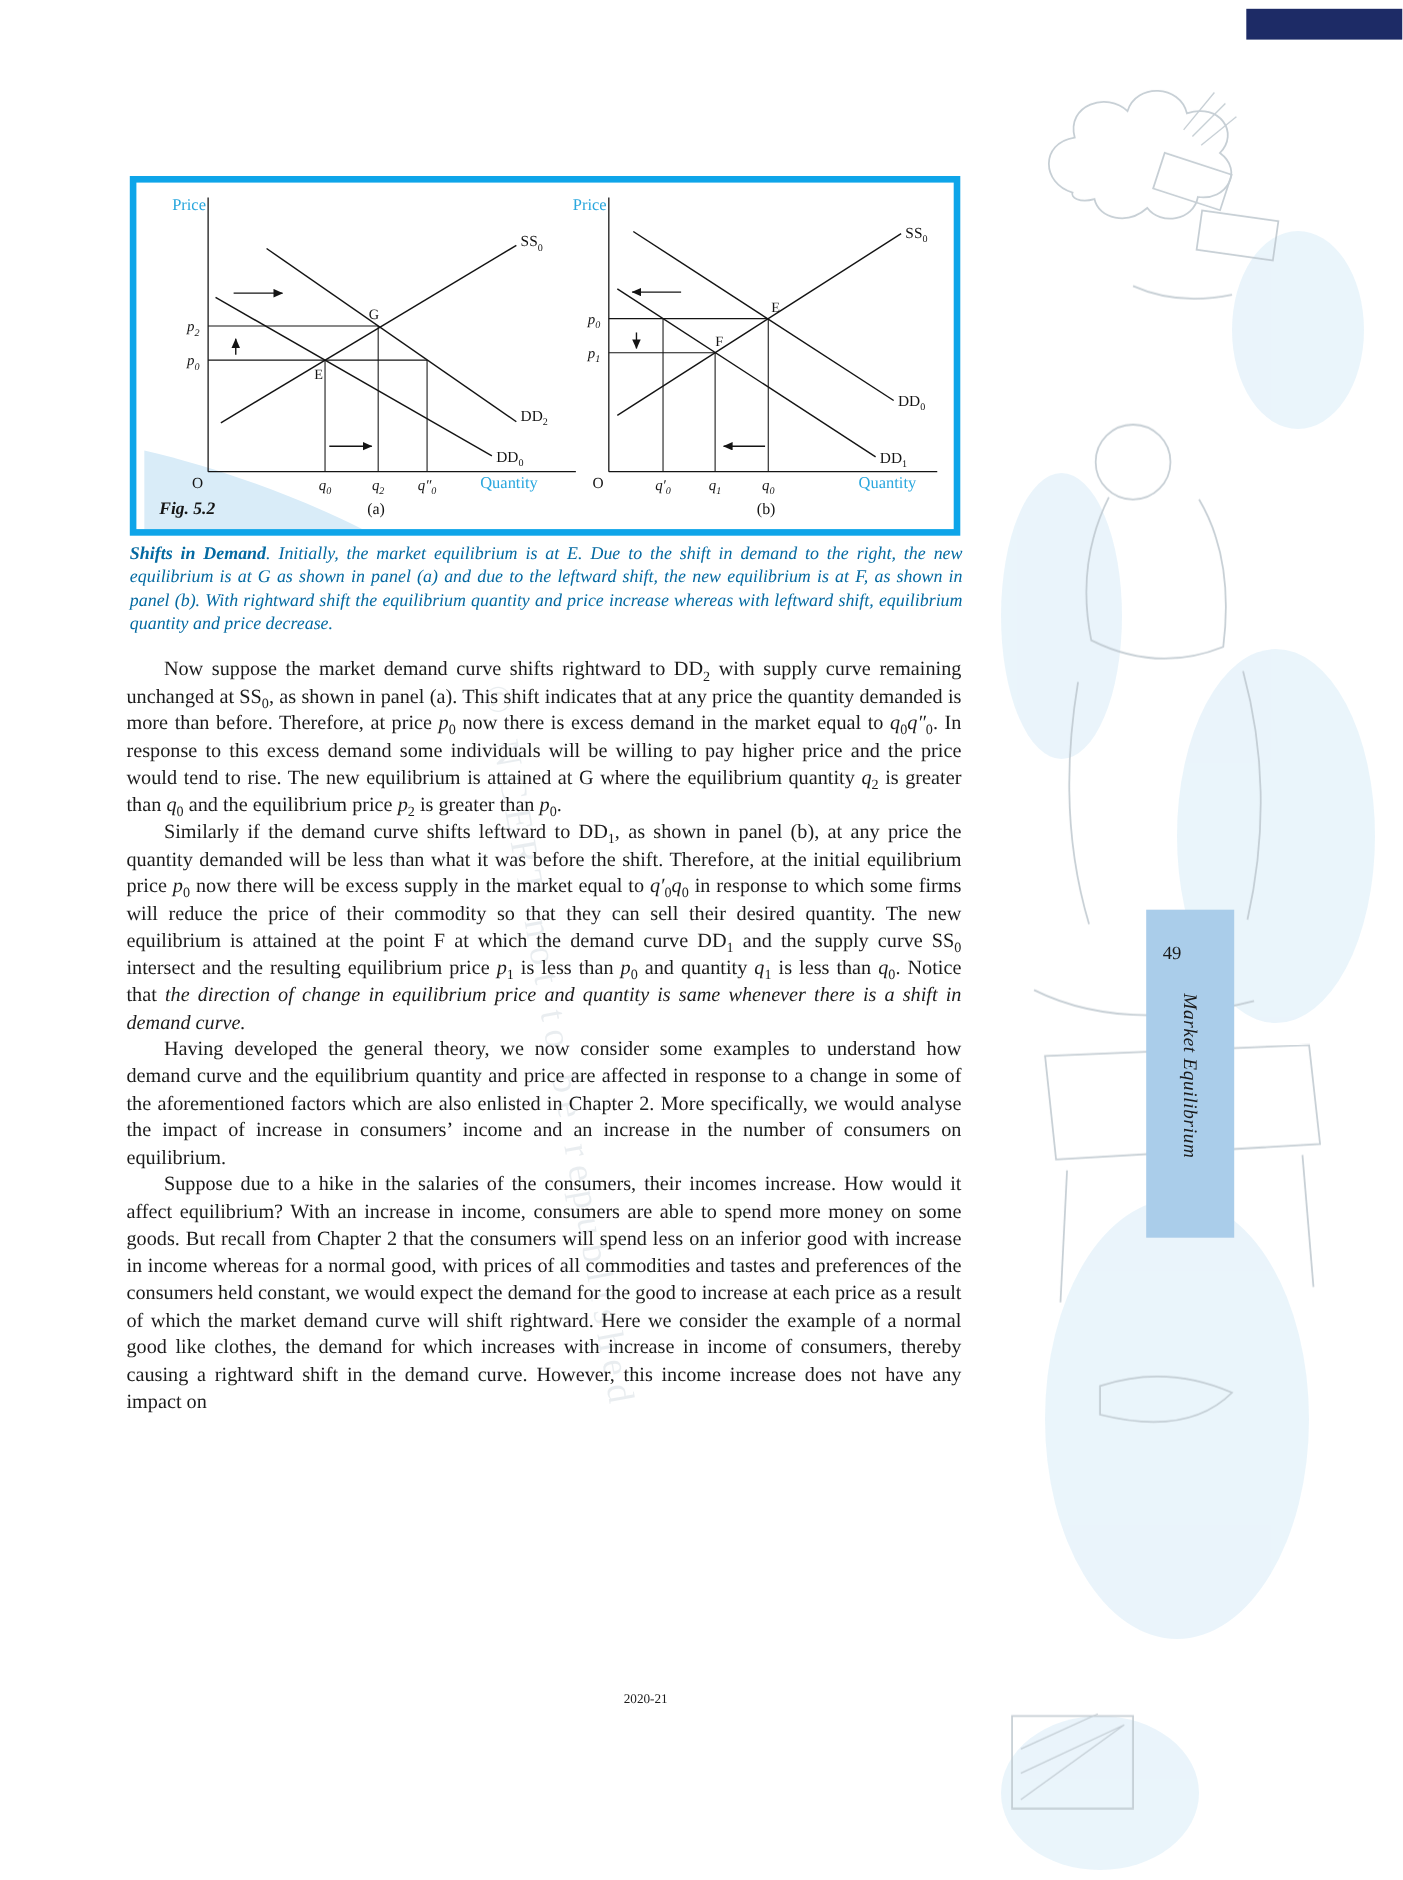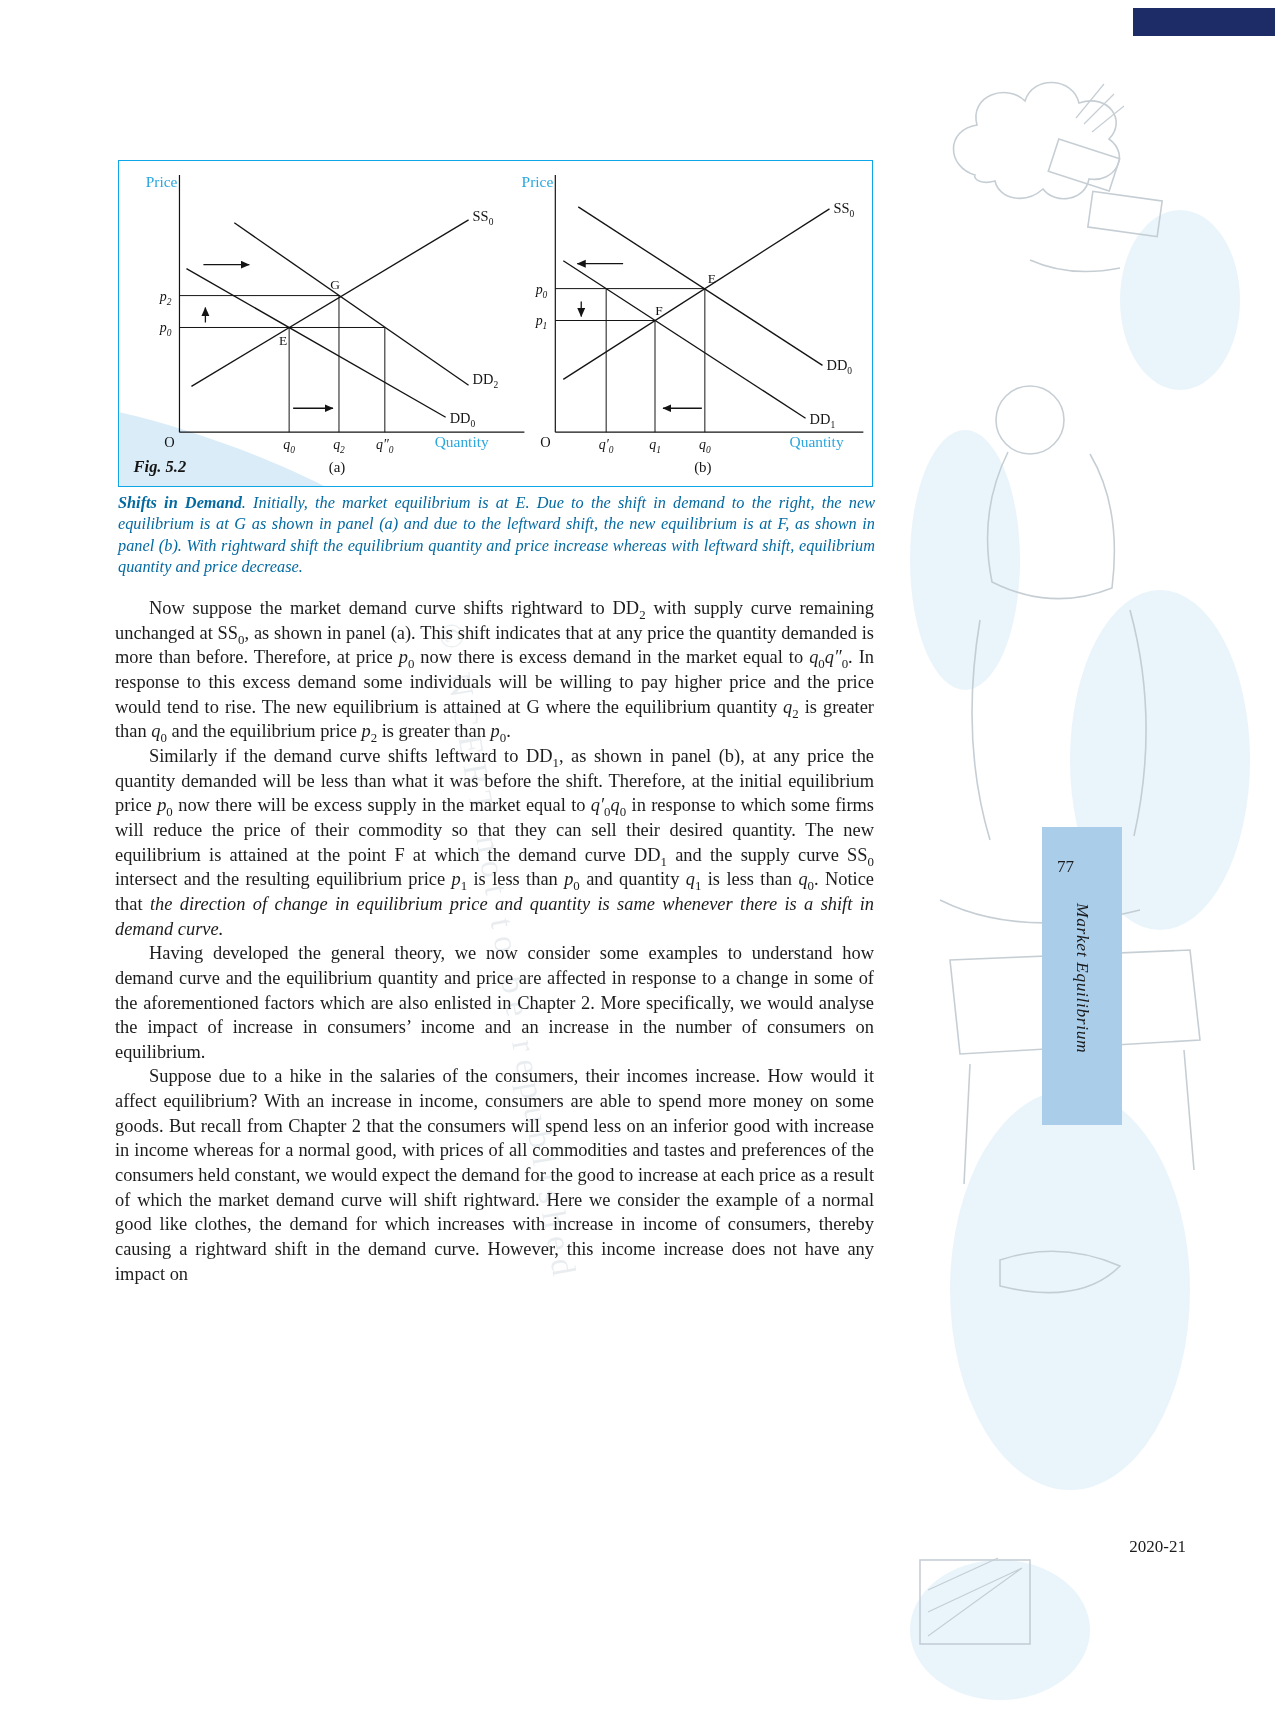--- a/index.html
+++ b/index.html
@@ -15,21 +15,21 @@
               background:var(--bar_navy,#1d2b66); }
 
   .page-tab { position:absolute; left:1042px; top:827px; width:80px; height:298px;
               background:var(--tab_blue,#aacdea); }
   .page-num { position:absolute; top:30px; left:15px; font-size:17px; color:#1a1a1a; }
   .chapter-vert { position:absolute; top:76px; left:50%; transform:translateX(-50%);
                   writing-mode:vertical-rl; font-style:italic; font-size:17.5px;
                   color:#1a1a1a; letter-spacing:.6px; }
 
   .figure-box { position:absolute; left:118px; top:160px; width:755px; height:327px;
-                border:1px solid #0ea5e9; background:#fff; }
+                border:6px solid #0ea5e9; background:#fff; }
   .fig-svg { width:100%; height:100%; display:block; }
   .fig-svg text { font-family:"Liberation Serif", serif; fill:#141414; font-size:14.5px; }
   .fig-svg .blue { fill:var(--axis_blue,#2aa7de); font-size:15.5px; }
   .fig-svg .var { font-style:italic; font-size:14px; }
   .fig-svg .pt { font-size:13.5px; }
   .fig-svg .tag { font-size:15px; }
   .fig-svg .figlbl { font-weight:bold; font-style:italic; font-size:16.5px; }
   .fig-svg .ts-sub { font-size:9.5px; }
   .fig-svg line { stroke:#141414; stroke-width:1.2; }
   .fig-svg line.curve { stroke-width:1.35; }
@@ -46,22 +46,22 @@
 
   .body-text { position:absolute; left:115px; top:596px; width:759px;
                font-size:18.4px; line-height:24.65px; text-align:justify; }
   .body-text p { text-indent:34px; }
 
   .watermark { position:absolute; left:468px; top:620px; transform:rotate(80deg);
                transform-origin:0 0; font-size:34px; letter-spacing:8px;
                color:#7e95a5; opacity:.16; white-space:nowrap; z-index:0; }
   .fig-caption, .body-text, .figure-box { z-index:1; }
 
-  .footer { position:absolute; left:12px; top:1537px; width:1174px; text-align:right;
-            font-size:17px; color:#1c1c1c; }
+  .footer { position:absolute; left:0; top:1537px; width:1174px; text-align:center;
+            font-size:12px; color:#1c1c1c; }
 </style>
 </head>
 <body>
 
 <svg class="margin-art" viewBox="0 0 395 1709">
   <g fill="#d9ecf8" stroke="none" opacity=".55">
     <ellipse cx="300" cy="300" rx="60" ry="90"></ellipse>
     <ellipse cx="85" cy="560" rx="55" ry="130"></ellipse>
     <ellipse cx="280" cy="760" rx="90" ry="170"></ellipse>
     <ellipse cx="190" cy="1290" rx="120" ry="200"></ellipse>
@@ -81,21 +81,21 @@
     <path d="M90,1064 l-6,120 m220,-134 l10,120"></path>
     <path d="M120,1260 q60,-20 120,6 q-40,40 -120,20 z"></path>
     <rect x="40" y="1560" width="110" height="84"></rect>
     <path d="M48,1636 l94,-68 m-94,44 l94,-44 m-94,22 l70,-32" stroke-width="1.1"></path>
   </g>
 </svg>
 
 <div class="navy-bar"></div>
 
 <div class="page-tab">
-  <div class="page-num">77</div>
+  <div class="page-num">49</div>
   <div class="chapter-vert">Market Equilibrium</div>
 </div>
 
 <div class="figure-box">
   <svg class="fig-svg" viewBox="0 0 754 326">
     <defs>
       <marker id="ah" markerUnits="userSpaceOnUse" markerWidth="10" markerHeight="9" refX="8.5" refY="4" orient="auto">
         <path d="M0,0 L9,4 L0,8 Z" fill="#141414"></path>
       </marker>
     </defs>

